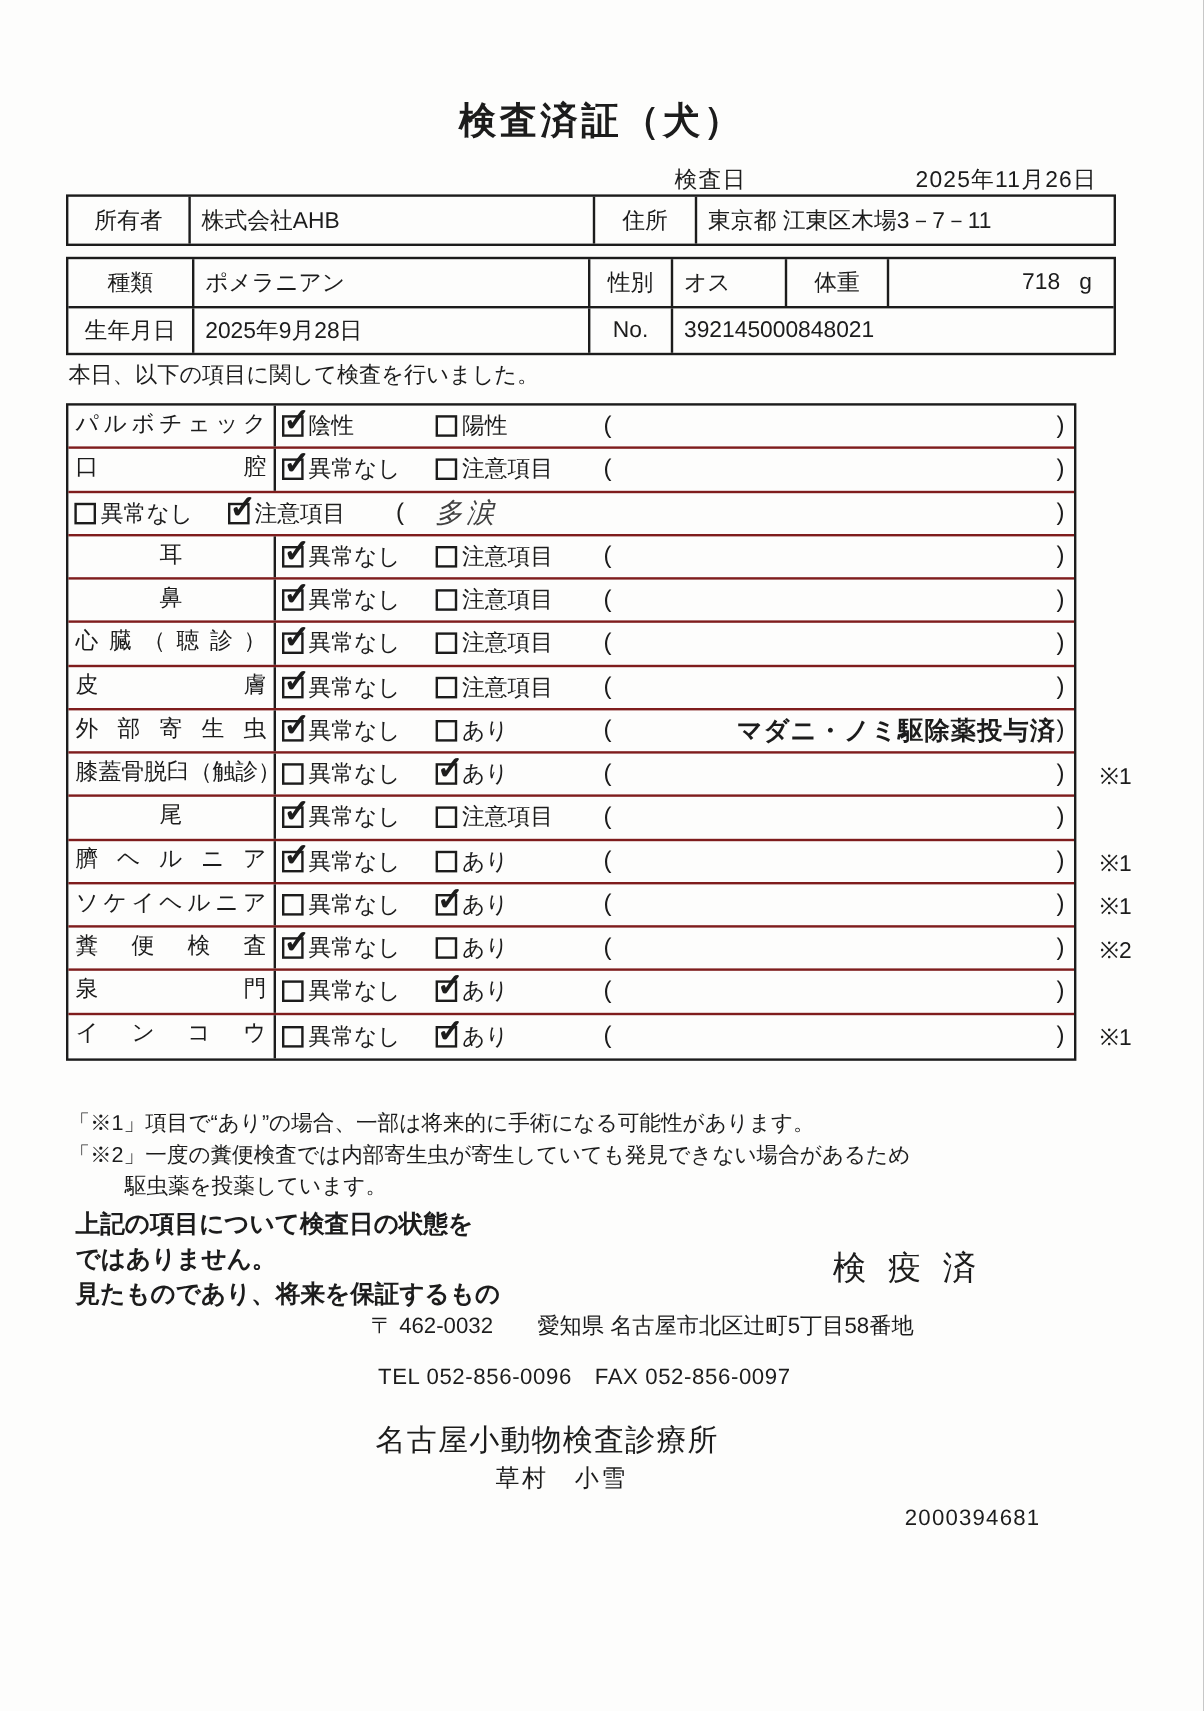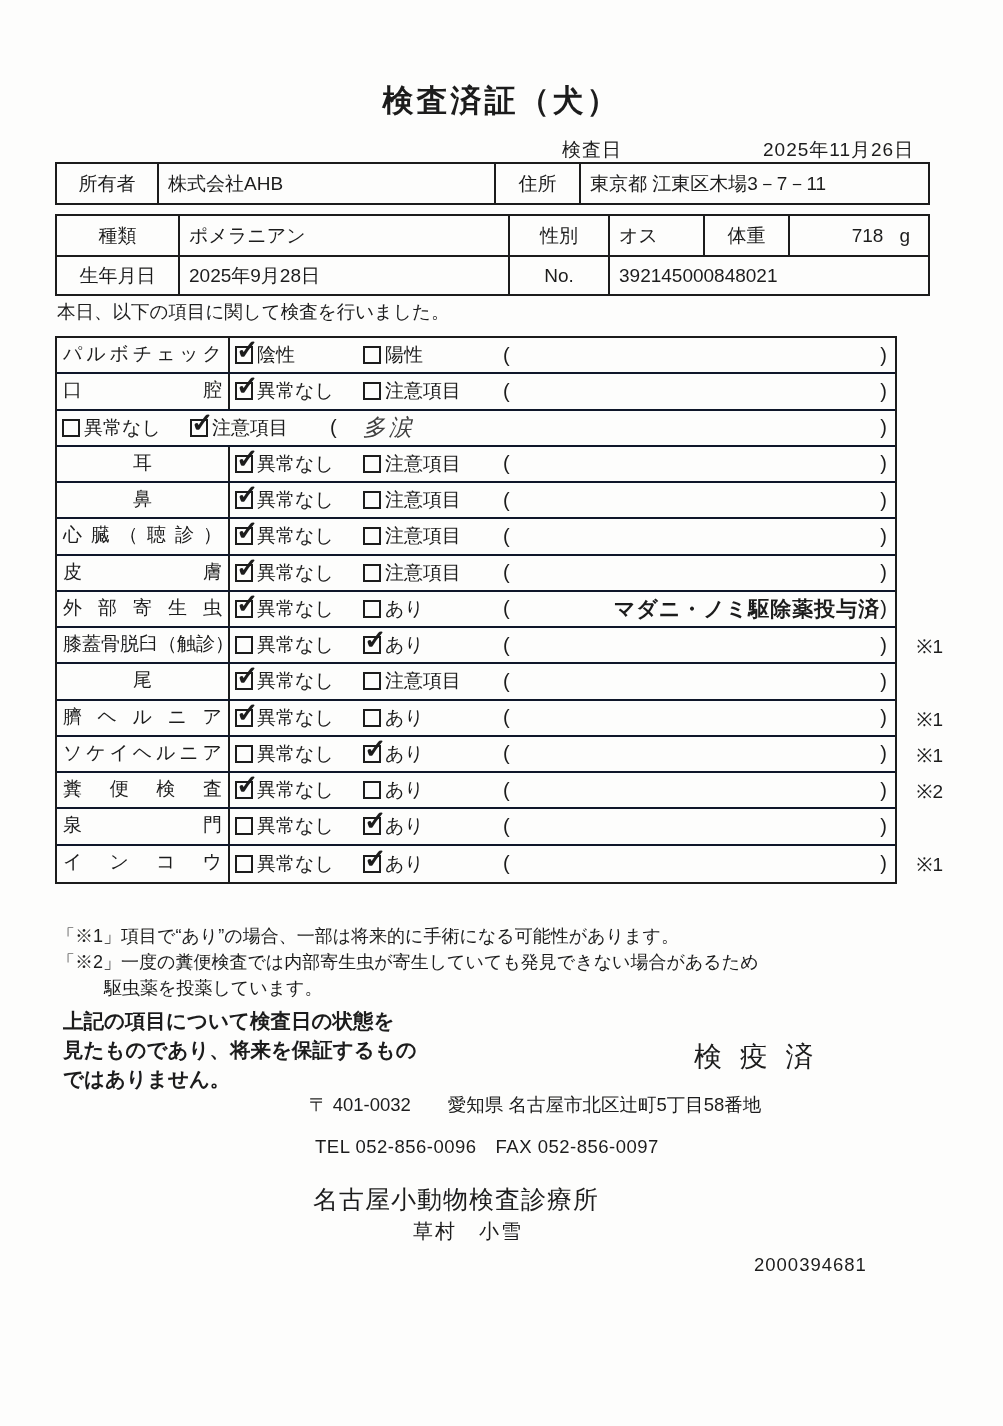--- a/index.html
+++ b/index.html
@@ -20,30 +20,30 @@
   .btable { border:2px solid #1c1c1c; box-sizing:border-box; background:#fdfdfc; }
   .trow { display:flex; height:39px; box-sizing:border-box; }
   .trow + .trow { border-top:2px solid #1c1c1c; }
   .cell { display:flex; align-items:center; box-sizing:border-box; font-size:19px; padding:0 9px; overflow:hidden; white-space:nowrap; }
   .cell.div { border-left:2px solid #1c1c1c; }
   .cell.lab { justify-content:center; padding:0 4px; }
   .t1 { left:55px; top:162px; width:875px; }
   .t2 { left:55px; top:214px; width:875px; }
   .w-owner-lab { width:100px; }  .w-owner-val { width:337px; }
   .w-addr-lab  { width:85px; }   .w-addr-val  { flex:1; }
-  .w-a1 { width:121px; } .w-a2 { width:330px; } .w-a3 { width:100px; }
+  .w-a1 { width:103px; } .w-a2 { width:330px; } .w-a3 { width:69px; }
   .w-a4 { width:95px; }  .w-a5 { width:85px; }  .w-a6 { flex:1; justify-content:flex-end; padding-right:18px; }
   .w-b4 { flex:1; }
   .unit { margin-left:16px; }
 
   .intro { left:57px; top:299px; font-size:18.5px; }
 
   
   .ctable { left:55px; top:336px; width:842px; border:2px solid #1c1c1c; box-sizing:border-box; }
-  .crow { display:flex; height:36.25px; border-bottom:2px solid #0f172a; position:relative; box-sizing:border-box; }
+  .crow { display:flex; height:36.25px; border-bottom:2px solid #7f1d1d; position:relative; box-sizing:border-box; }
   .crow:last-child { border-bottom:none; }
   .c-item { width:173px; flex:none; border-right:2px solid #1c1c1c; box-sizing:border-box;
             padding:0 6px; font-size:19px; line-height:32px; white-space:nowrap; overflow:hidden; }
   .c-item.justify { text-align:justify; text-align-last:justify; }
   .c-item.center  { text-align:center; text-align-last:center; }
   .c-body { flex:1; display:flex; align-items:center; padding:0 8px 0 5px; font-size:19px; }
   .opt { display:flex; align-items:center; flex:none; }
   .opt.o0 { width:128px; }
   .opt.o1 { width:140px; }
   .cb { width:14px; height:14px; border:2px solid #1c1c1c; margin-right:4px; position:relative; flex:none; background:#fdfdfc; }
@@ -384,24 +384,24 @@
     </div>
 
   <div class="abs footnotes">
     <div>「※1」項目で“あり”の場合、一部は将来的に手術になる可能性があります。</div>
     <div>「※2」一度の糞便検査では内部寄生虫が寄生していても発見できない場合があるため</div>
     <div class="indent">駆虫薬を投薬しています。</div>
   </div>
 
   <div class="abs statement">
     <div>上記の項目について検査日の状態を</div>
+    <div>ではありません。</div>
     <div>見たものであり、将来を保証するもの</div>
-    <div>ではありません。</div>
   </div>
 
   <div class="abs stamp">検 疫 済</div>
-  <div class="abs postal">〒 401-0032　　愛知県 名古屋市北区辻町5丁目58番地</div>
+  <div class="abs postal">〒 462-0032　　愛知県 名古屋市北区辻町5丁目58番地</div>
   <div class="abs telfax">TEL 052-856-0096　FAX 052-856-0097</div>
   <div class="abs clinic">名古屋小動物検査診療所</div>
   <div class="abs vet">草村　小雪</div>
   <div class="abs serial">2000394681</div>
 
 </div>
 
 </body></html>

